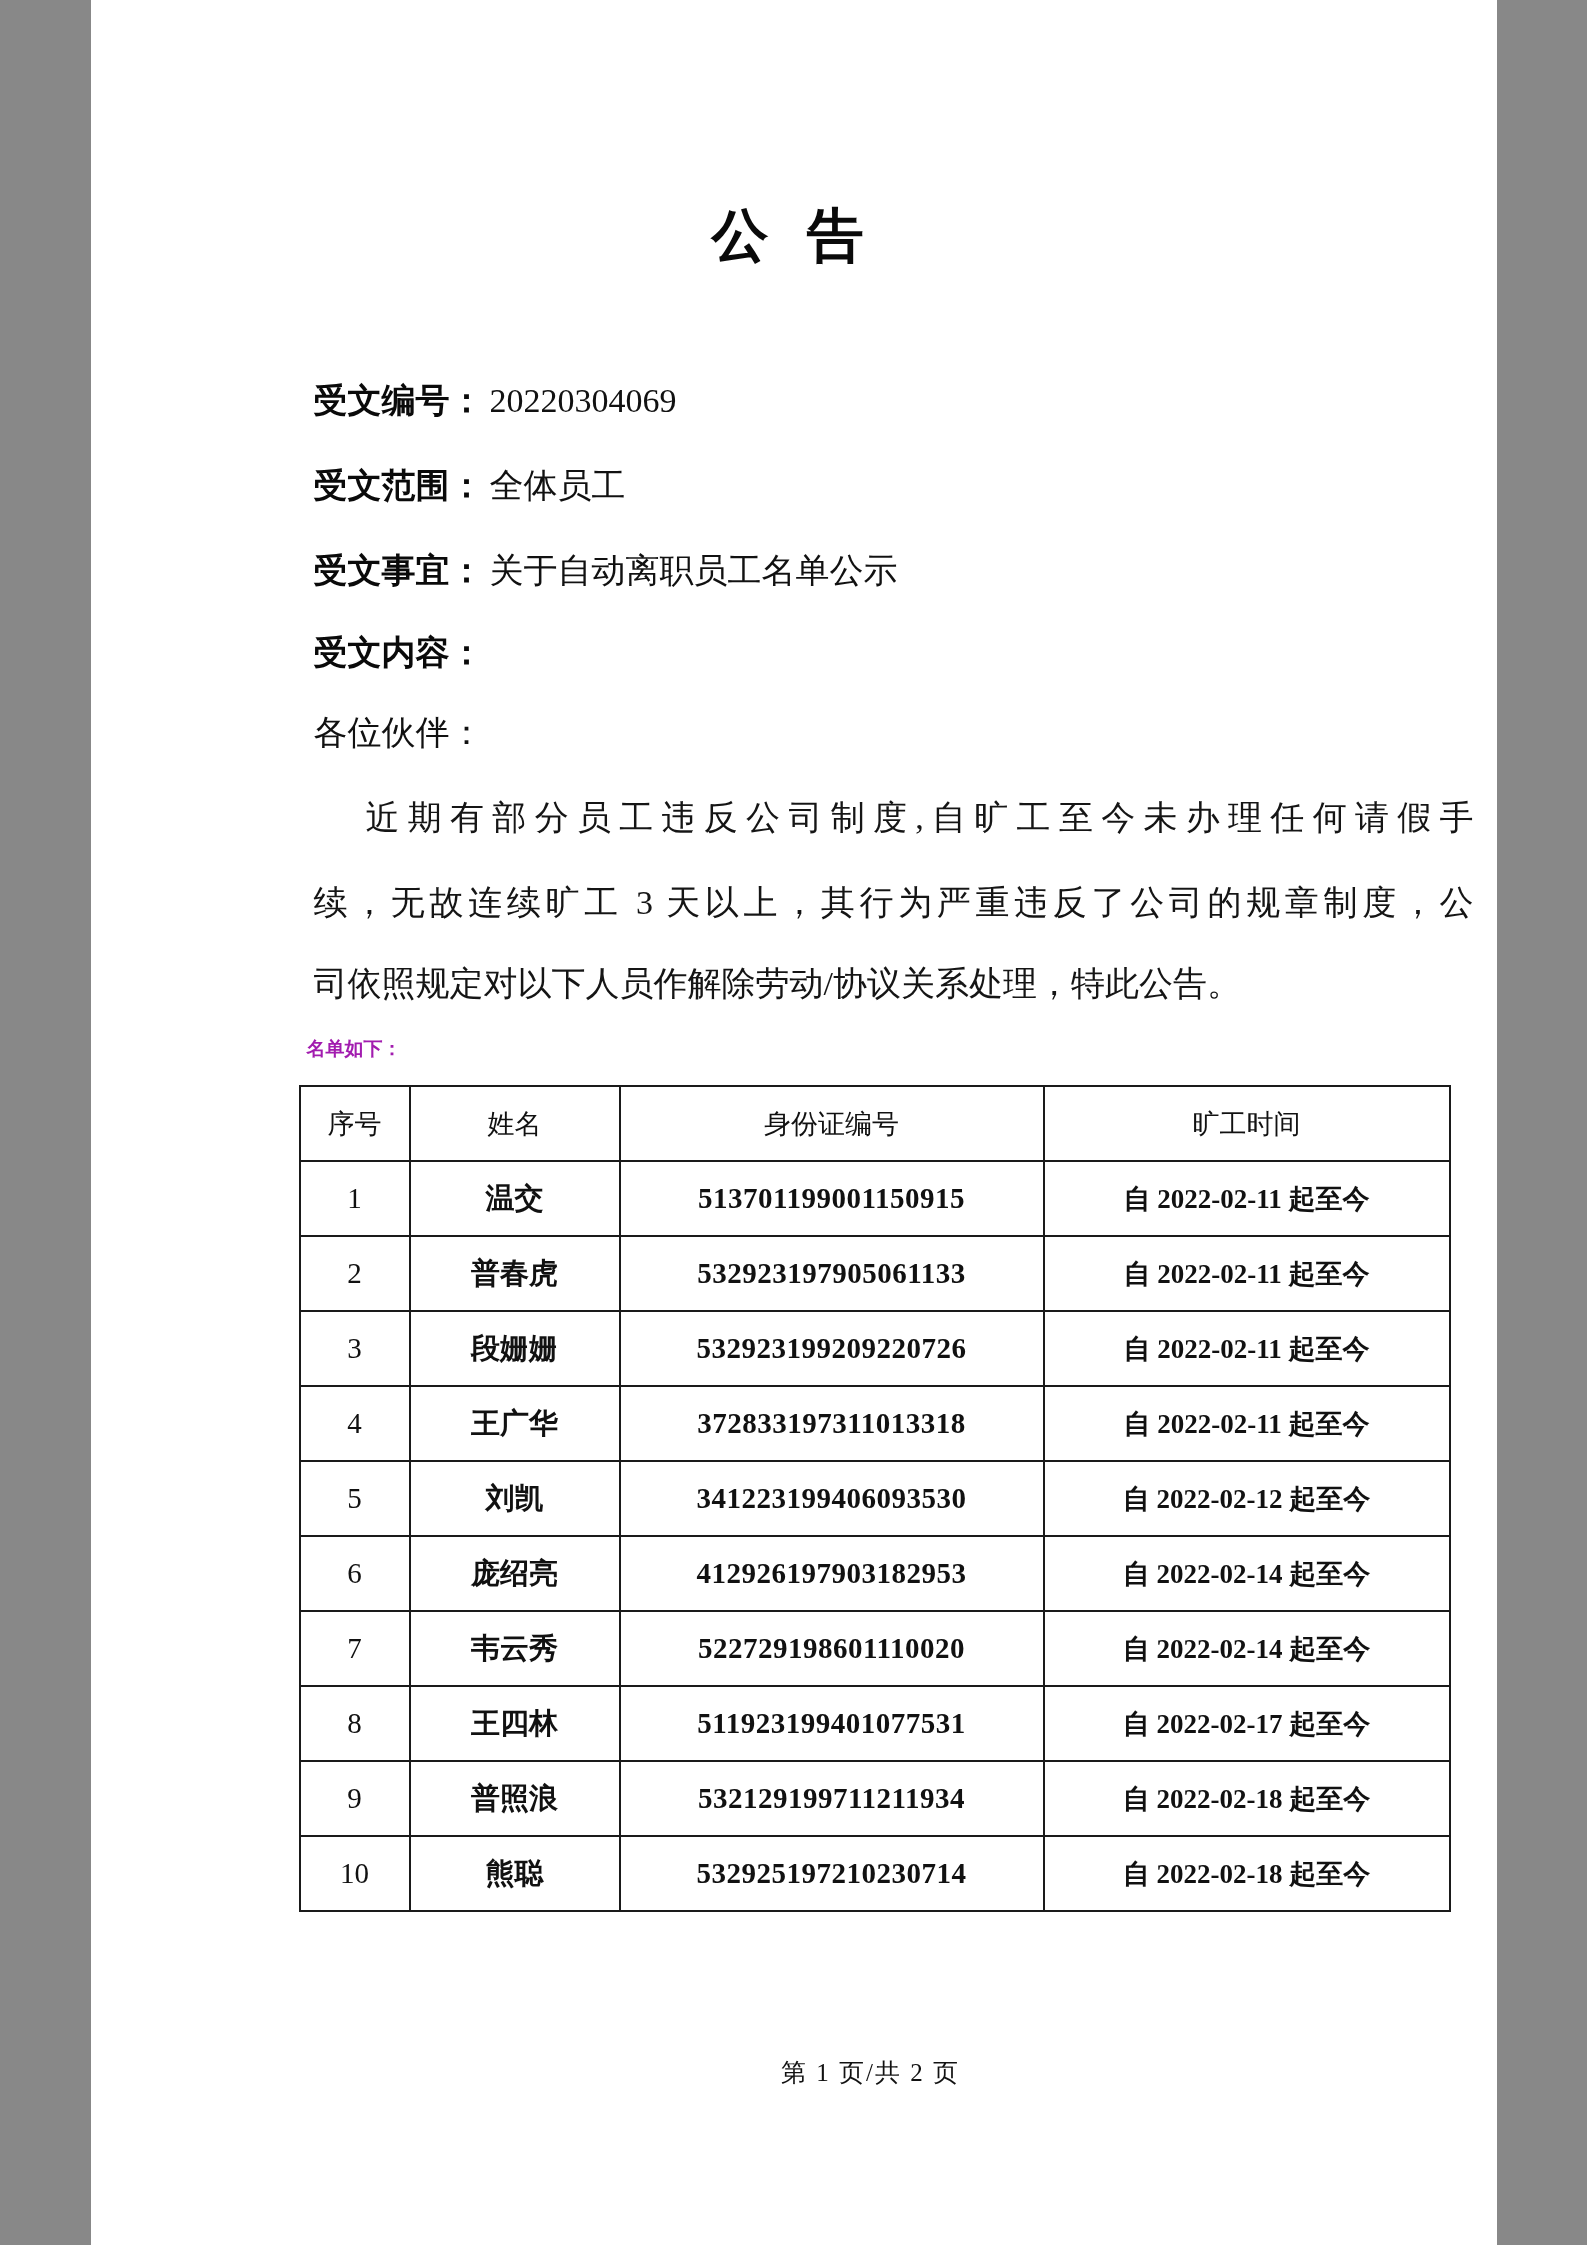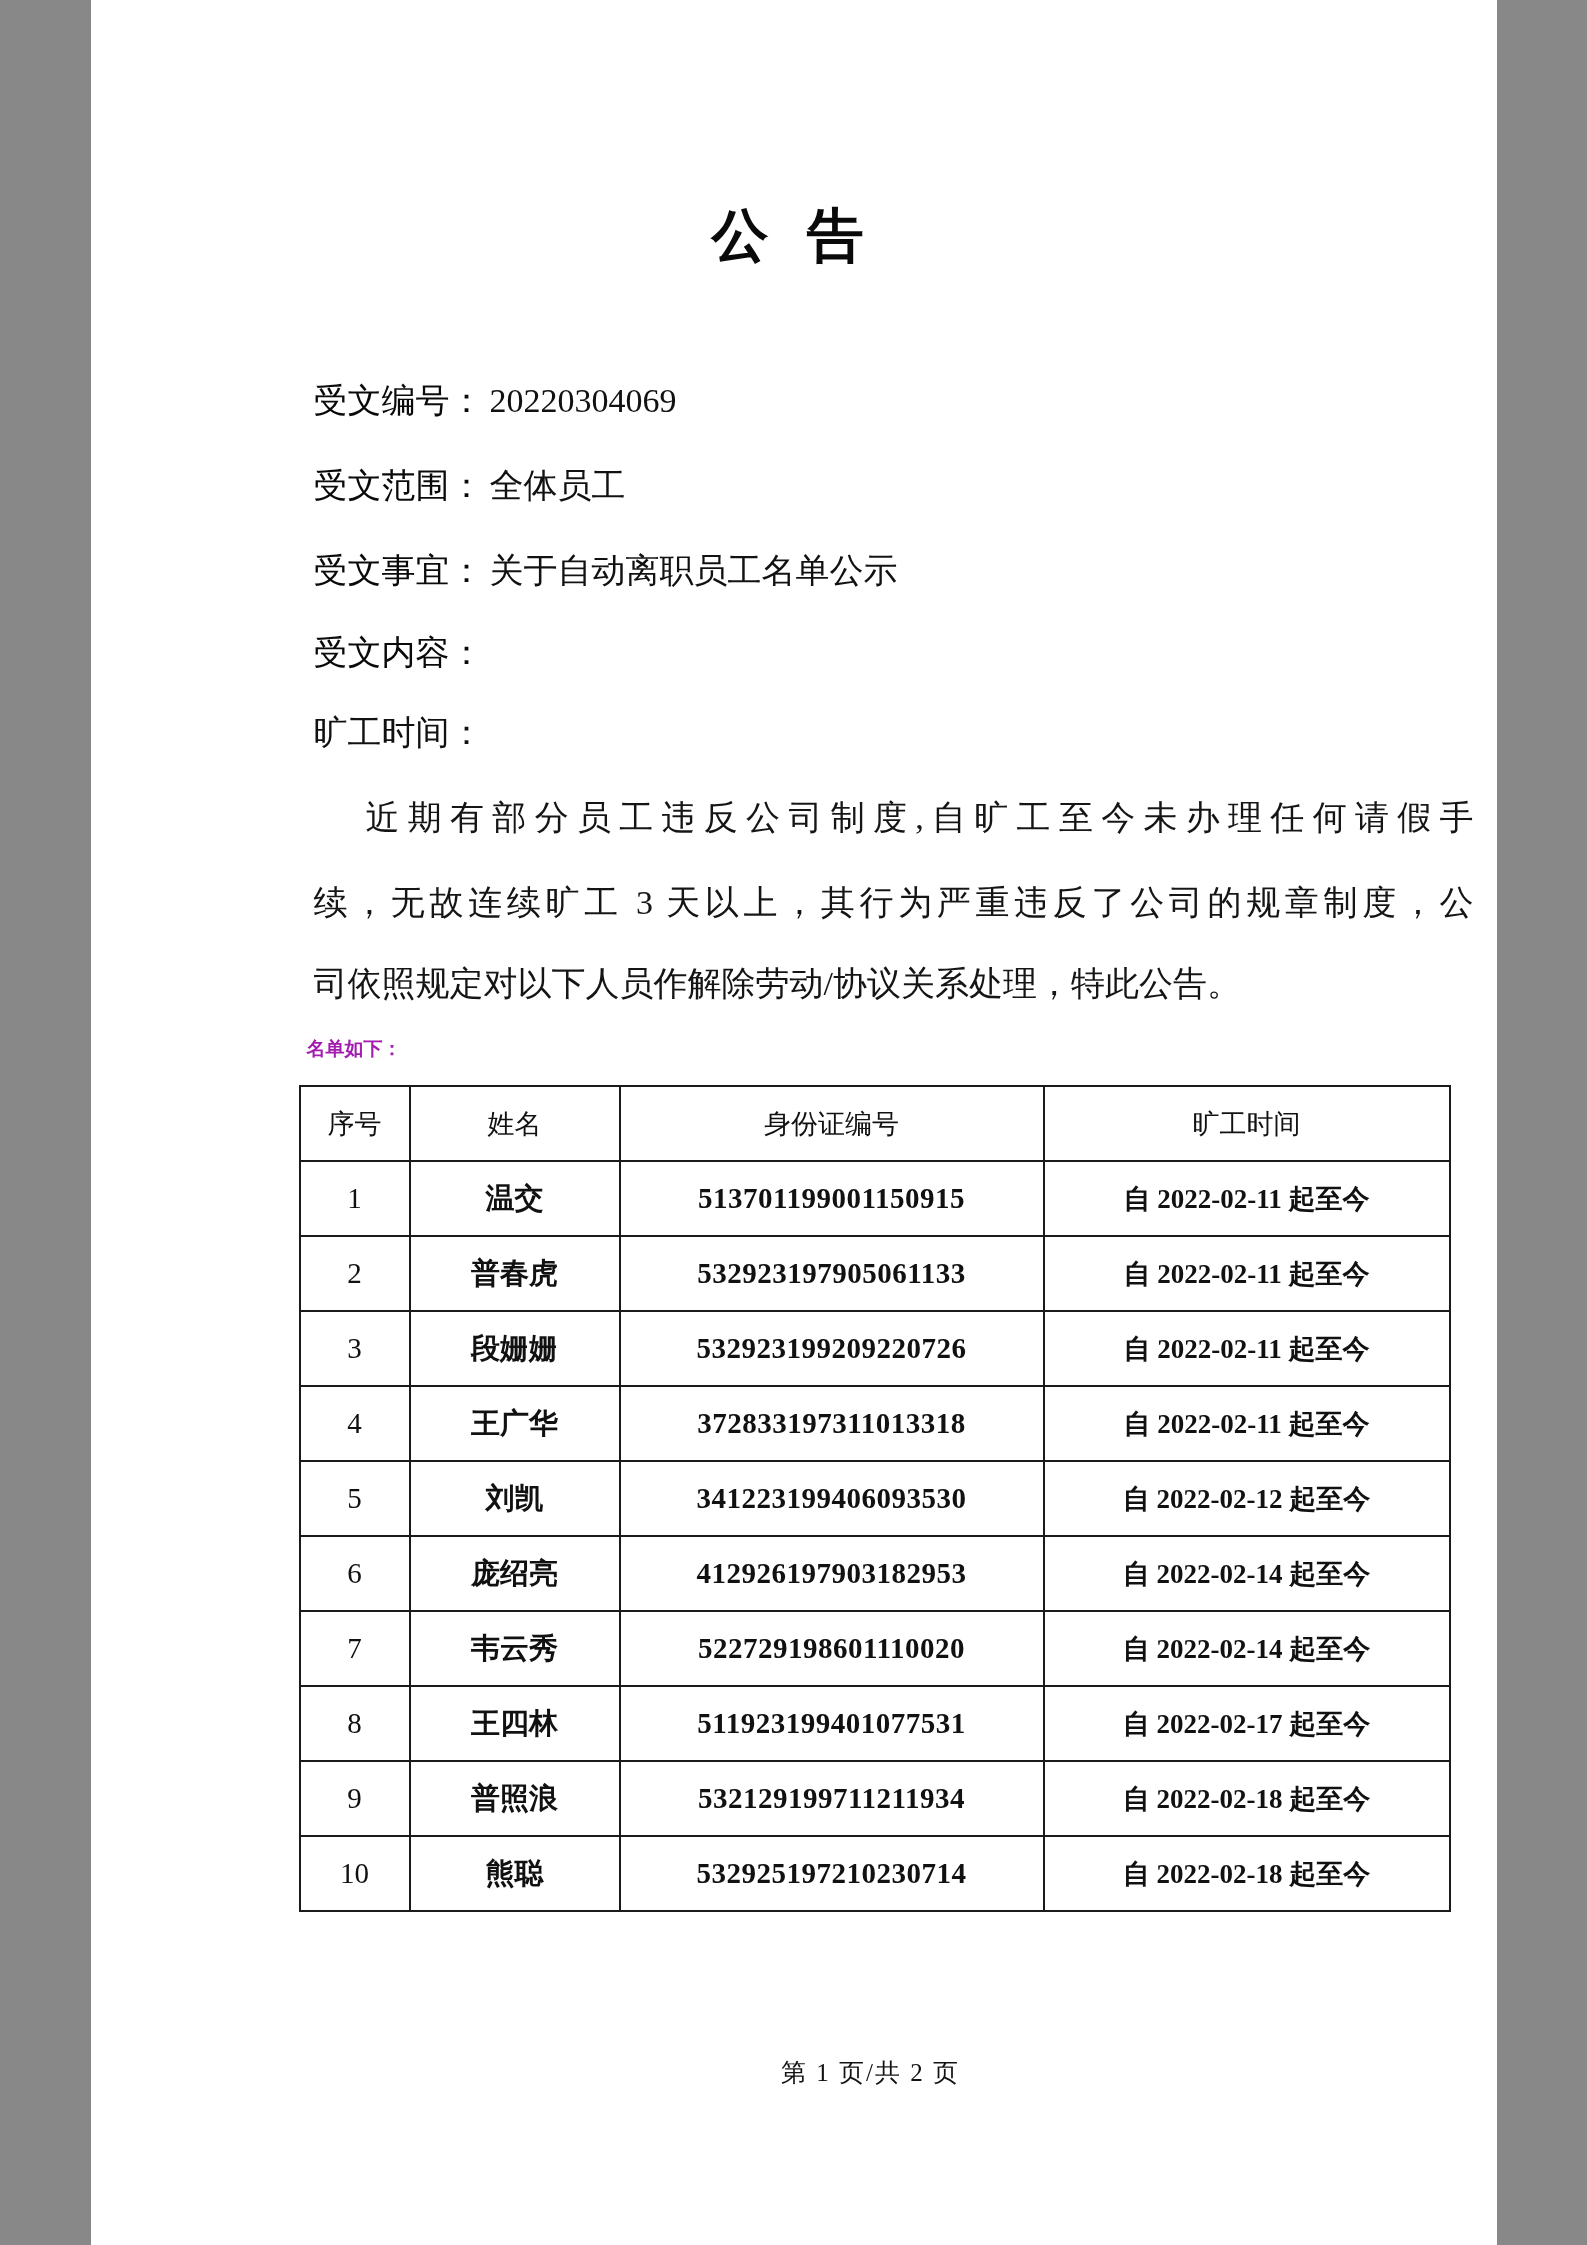--- a/index.html
+++ b/index.html
@@ -13,21 +13,21 @@
     color:#111111;
   }
   .title {
     position:absolute; top:198px; left:0; width:100%;
     text-align:center;
     font-size:57px; font-weight:bold;
     letter-spacing:12px;
     color:#0a0a0a;
   }
   .meta-row { position:absolute; left:223px; font-size:34px; white-space:nowrap; }
-  .meta-row .lbl { font-weight:normal; color:#0a0a0a; }
+  .meta-row .lbl { font-weight:bold; color:#0a0a0a; }
   .meta-row .val { font-weight:normal; margin-left:6px; }
   .salutation { position:absolute; left:223px; top:710px; font-size:34px; }
   .para-line {
     position:absolute; left:223px; width:1160px;
     font-size:34px; line-height:40px;
     color:#151515;
   }
   .para-line.justify { text-align:justify; text-align-last:justify; }
   .para-line.indent { padding-left:52px; width:1108px; }
   .list-intro { position:absolute; left:216px; top:1036px; font-size:19px; font-weight:bold; color:#a21caf; }
@@ -66,21 +66,21 @@
   <div class="meta-row" style="top:463px">
     <span class="lbl">受文范围：</span><span class="val">全体员工</span>
   </div>
   <div class="meta-row" style="top:548px">
     <span class="lbl">受文事宜：</span><span class="val">关于自动离职员工名单公示</span>
   </div>
   <div class="meta-row" style="top:630px">
     <span class="lbl">受文内容：</span><span class="val"></span>
   </div>
 
-  <div class="salutation">旷工时间：</div>
+  <div class="salutation">各位伙伴：</div>
 
   <div class="para-line justify indent" style="top:798px">近期有部分员工违反公司制度,自旷工至今未办理任何请假手</div>
   <div class="para-line justify" style="top:883px">续，无故连续旷工 3 天以上，其行为严重违反了公司的规章制度，公</div>
   <div class="para-line" style="top:964px">司依照规定对以下人员作解除劳动/协议关系处理，特此公告。</div>
 
   <div class="list-intro">名单如下：</div>
 
   <table class="roster">
     <colgroup>
       <col style="width:110px">

